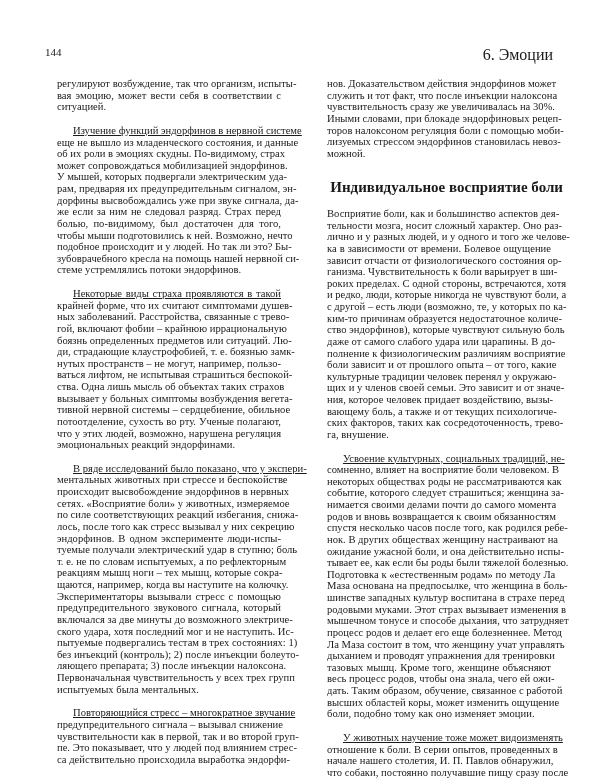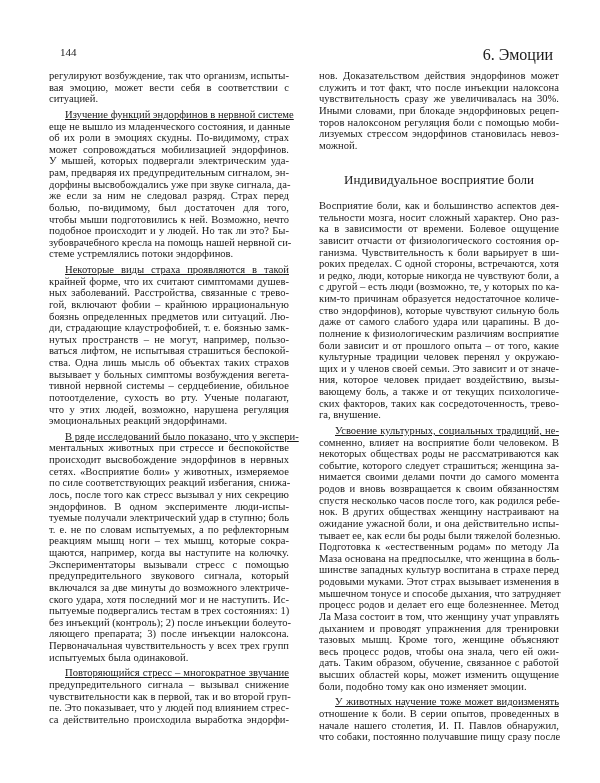--- a/index.html
+++ b/index.html
@@ -1,25 +1,25 @@
 <!DOCTYPE html>
 <html><head>
 <meta charset="utf-8">
 <style>
   html, body { margin: 0; padding: 0; background: #ffffff; }
   body { width: 600px; height: 783px; position: relative; overflow: hidden;
          font-family: "Liberation Serif", "DejaVu Serif", serif; color: #1a1a1a; }
-  .page-num { position: absolute; left: 60px; top: 46px; font-size: 11px; }
+  .page-num { position: absolute; left: 45px; top: 46px; font-size: 11px; }
   .running-head { position: absolute; right: 47px; top: 46px; font-size: 16px; }
   .col { position: absolute; top: 66px; width: 248px; font-size: 10.6px; line-height: 11.62px;
          text-align: justify; hyphens: manual; }
   .col.left { left: 45px; }
   .col.right { left: 315px; }
-  .col p { margin: 4px; }
-  .section-title { font-weight: normal; font-size: 13px; margin: 23px 0 14px 0 !important; text-align: center; }
+  .col p { margin: 12px; }
+  .section-title { font-weight: bold; font-size: 15px; margin: 23px 0 14px 0 !important; text-align: right; }
   .line { display: block; text-align: justify; text-align-last: justify; white-space: nowrap; }
   .line.last { text-align-last: left; }
   .line.first { padding-left: 16px; text-decoration: underline; }
 </style>
 </head>
 <body>
 
 <div class="page-num">144</div>
 <div class="running-head">6. Эмоции</div>
 
@@ -73,21 +73,21 @@
       <span class="line">реакциям мышц ноги – тех мышц, которые сокра-</span>
       <span class="line">щаются, например, когда вы наступите на колючку.</span>
       <span class="line">Экспериментаторы вызывали стресс с помощью</span>
       <span class="line">предупредительного звукового сигнала, который</span>
       <span class="line">включался за две минуты до возможного электриче-</span>
       <span class="line">ского удара, хотя последний мог и не наступить. Ис-</span>
       <span class="line">пытуемые подвергались тестам в трех состояниях: 1)</span>
       <span class="line">без инъекций (контроль); 2) после инъекции болеуто-</span>
       <span class="line">ляющего препарата; 3) после инъекции налоксона.</span>
       <span class="line">Первоначальная чувствительность у всех трех групп</span>
-      <span class="line last">испытуемых была одинаковой.</span>
+      <span class="line last">испытуемых была ментальных.</span>
     </p>
     <p>
       <span class="line first">Повторяющийся стресс – многократное звучание</span>
       <span class="line">предупредительного сигнала – вызывал снижение</span>
       <span class="line">чувствительности как в первой, так и во второй груп-</span>
       <span class="line">пе. Это показывает, что у людей под влиянием стрес-</span>
       <span class="line">са действительно происходила выработка эндорфи-</span>
     </p>
   </div>
 <div class="col right" id="right-col">
@@ -100,20 +100,21 @@
         <span class="line">торов налоксоном регуляция боли с помощью моби-</span>
         <span class="line">лизуемых стрессом эндорфинов становилась невоз-</span>
         <span class="line last">можной.</span>
       </p>
     </div>
   <p class="section-title">Индивидуальное восприятие боли</p>
   <div id="right-after">
       <p>
         <span class="line">Восприятие боли, как и большинство аспектов дея-</span>
         <span class="line">тельности мозга, носит сложный характер. Оно раз-</span>
+        <span class="line">лично и у разных людей, и у одного и того же челове-</span>
         <span class="line">ка в зависимости от времени. Болевое ощущение</span>
         <span class="line">зависит отчасти от физиологического состояния ор-</span>
         <span class="line">ганизма. Чувствительность к боли варьирует в ши-</span>
         <span class="line">роких пределах. С одной стороны, встречаются, хотя</span>
         <span class="line">и редко, люди, которые никогда не чувствуют боли, а</span>
         <span class="line">с другой – есть люди (возможно, те, у которых по ка-</span>
         <span class="line">ким-то причинам образуется недостаточное количе-</span>
         <span class="line">ство эндорфинов), которые чувствуют сильную боль</span>
         <span class="line">даже от самого слабого удара или царапины. В до-</span>
         <span class="line">полнение к физиологическим различиям восприятие</span>

